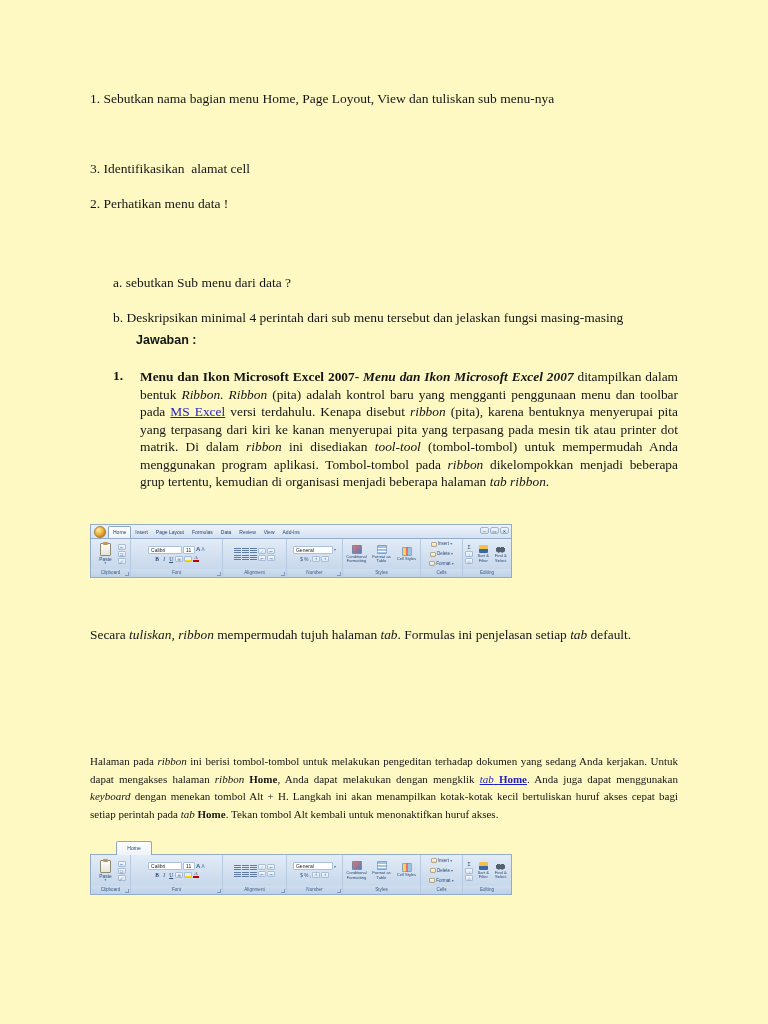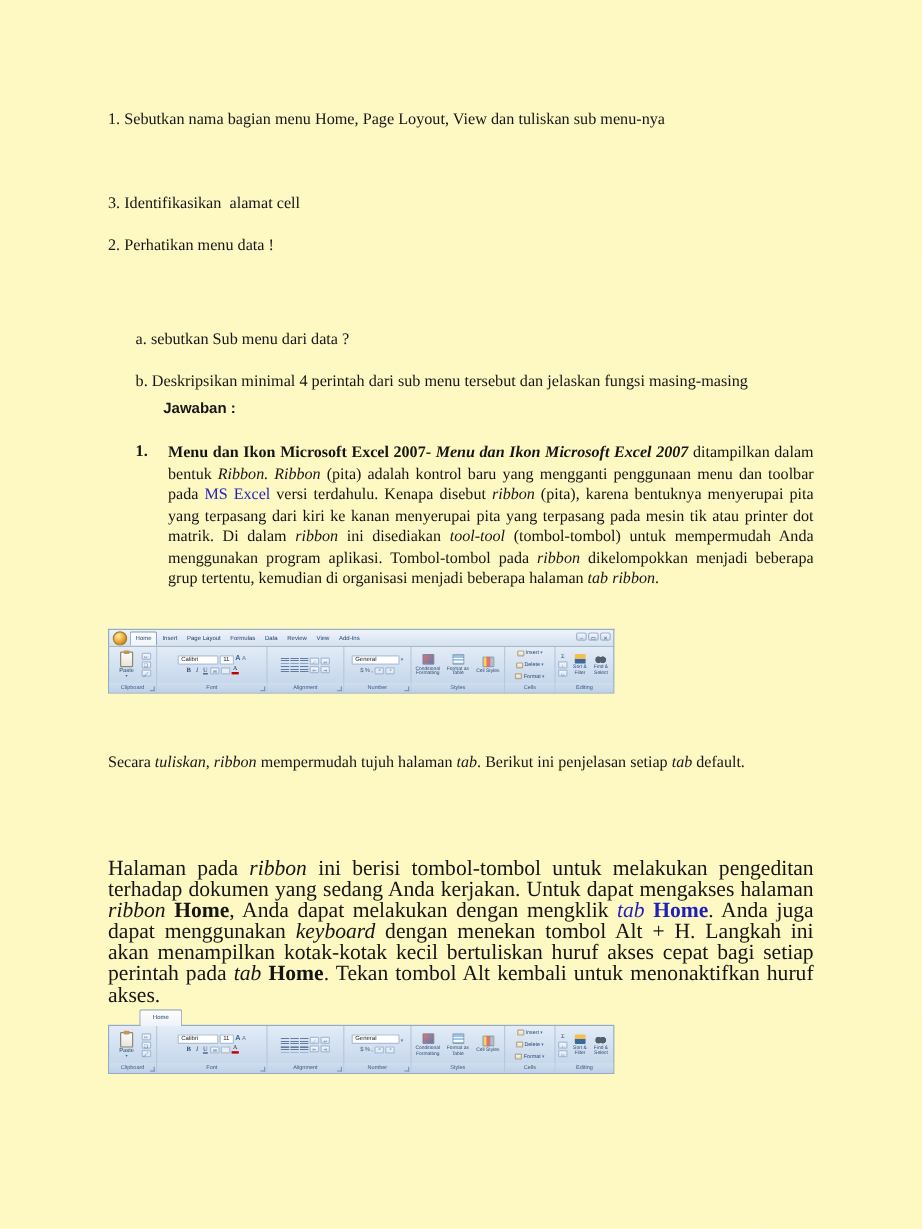--- a/index.html
+++ b/index.html
@@ -12,25 +12,25 @@
   .qitem.indent{left:113px;margin-top:44px;}
   #jawaban{position:absolute;top:333px;left:90px;font-family:"Liberation Sans",sans-serif;
            font-weight:bold;font-size:12.5px;margin-left:46px;}
   #answer-num{position:absolute;top:368px;left:113px;font-weight:bold;font-size:13.5px;}
   #answer-para{position:absolute;top:368px;left:140px;width:538px;text-align:justify;
                font-size:13.4px;line-height:17.5px;}
   #caption{position:absolute;top:597px;left:90px;font-size:13.4px;}
   #para2{position:absolute;top:626px;left:90px;width:588px;text-align:justify;
          font-size:13.4px;line-height:17.6px;}
   #heading-a{position:absolute;top:680px;left:90px;font-weight:bold;font-size:15.5px;}
-  #para3{position:absolute;top:715px;left:90px;width:588px;text-align:justify;
-         font-size:18px;line-height:17.6px;}
+  #para3{position:absolute;top:753px;left:90px;width:588px;text-align:justify;
+         font-size:11px;line-height:17.6px;}
   .sb{font-weight:bold;}
   .si{font-style:italic;}
-  .slink{color:#1f1fbe;cursor:pointer;}
+  .slink{color:#1f1fbe;text-decoration:underline;cursor:pointer;}
 
   
   .ribbon{position:absolute;width:422px;height:54px;font-family:"Liberation Sans",sans-serif;
           color:#2e4a70;}
   #ribbon1{top:524px;left:90px;}
   #ribbon2{top:841px;left:90px;}
 
   .tabstrip{height:14px;display:flex;align-items:flex-end;position:relative;
             background:linear-gradient(#eef3fa,#d5e2f2);
             border:1px solid #94acc9;border-bottom:none;padding-left:17px;box-sizing:border-box;}
@@ -270,21 +270,21 @@
           <div class="eico find"></div>
           <div>Find &amp; Select</div>
         </div>
       </div>
       <div class="rlabel">Editing</div>
     </div>
   </div>
 </div>
   </div>
 
-  <div id="para2"><span>Secara </span><span class="si">tuliskan,</span><span> </span><span class="si">ribbon</span><span> mempermudah tujuh halaman </span><span class="si">tab</span><span>. Berikut ini penjelasan setiap </span><span class="si">tab</span><span> default.</span></div>
+  <div id="para2"><span>Secara </span><span class="si">tuliskan,</span><span> </span><span class="si">ribbon</span><span> mempermudah tujuh halaman </span><span class="si">tab</span><span>. Formulas ini penjelasan setiap </span><span class="si">tab</span><span> default.</span></div>
   <div id="para3"><span>Halaman pada </span><span class="si">ribbon</span><span> ini berisi tombol-tombol untuk melakukan pengeditan terhadap dokumen yang sedang Anda kerjakan. Untuk dapat mengakses halaman </span><span class="si">ribbon</span><span> </span><span class="sb">Home</span><span>, Anda dapat melakukan dengan mengklik </span><span class="si slink">tab</span><span class="slink"> </span><span class="sb slink">Home</span><span>. Anda juga dapat menggunakan </span><span class="si">keyboard</span><span> dengan menekan tombol Alt + H. Langkah ini akan menampilkan kotak-kotak kecil bertuliskan huruf akses cepat bagi setiap perintah pada </span><span class="si">tab</span><span> </span><span class="sb">Home</span><span>. Tekan tombol Alt kembali untuk menonaktifkan huruf akses.</span></div>
 
   <div class="ribbon" id="ribbon2">
     <div class="floattab">Home</div>
     <div>
   <div class="rbody">
     <div class="rgroup g0 has-dlg">
       <div class="rgc">
         <div class="paste">
           <div class="paste-ico"></div>

